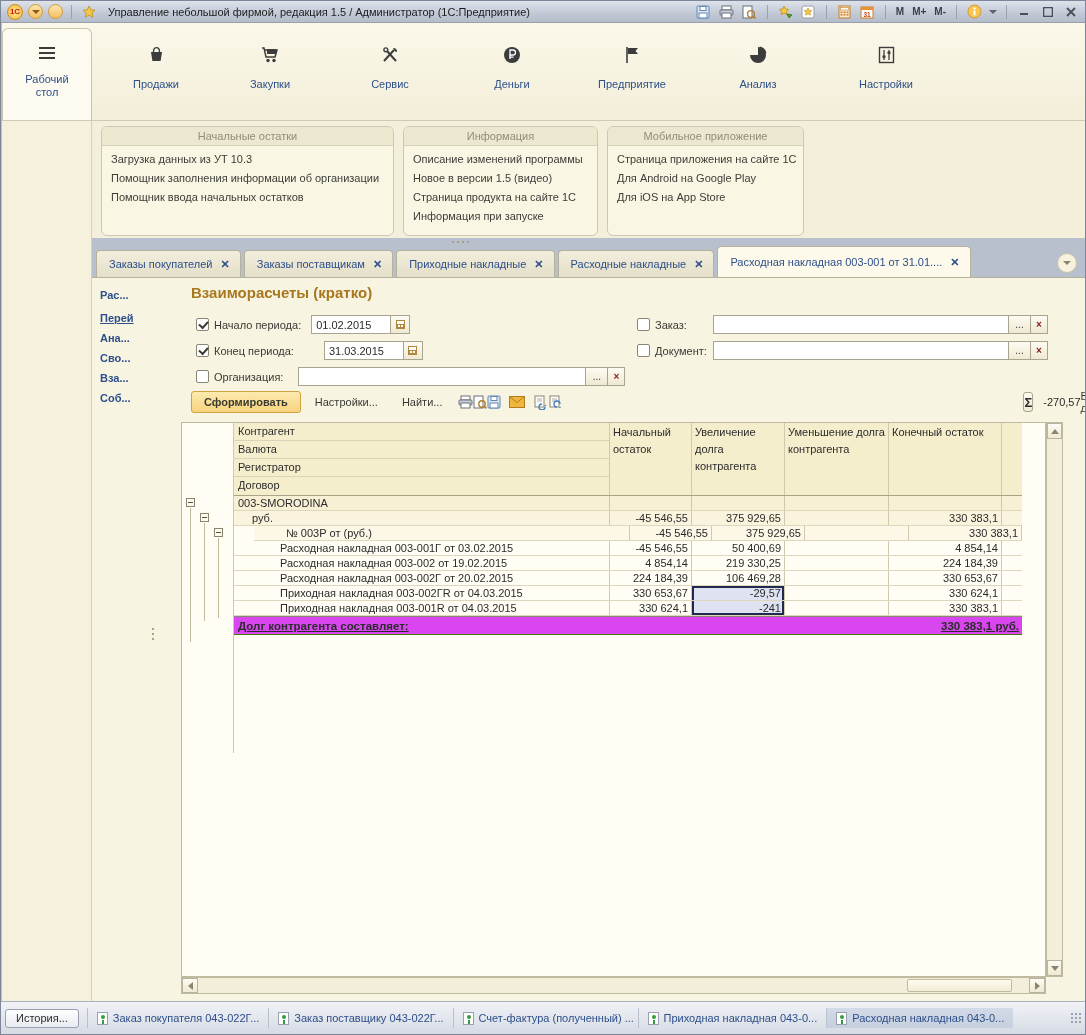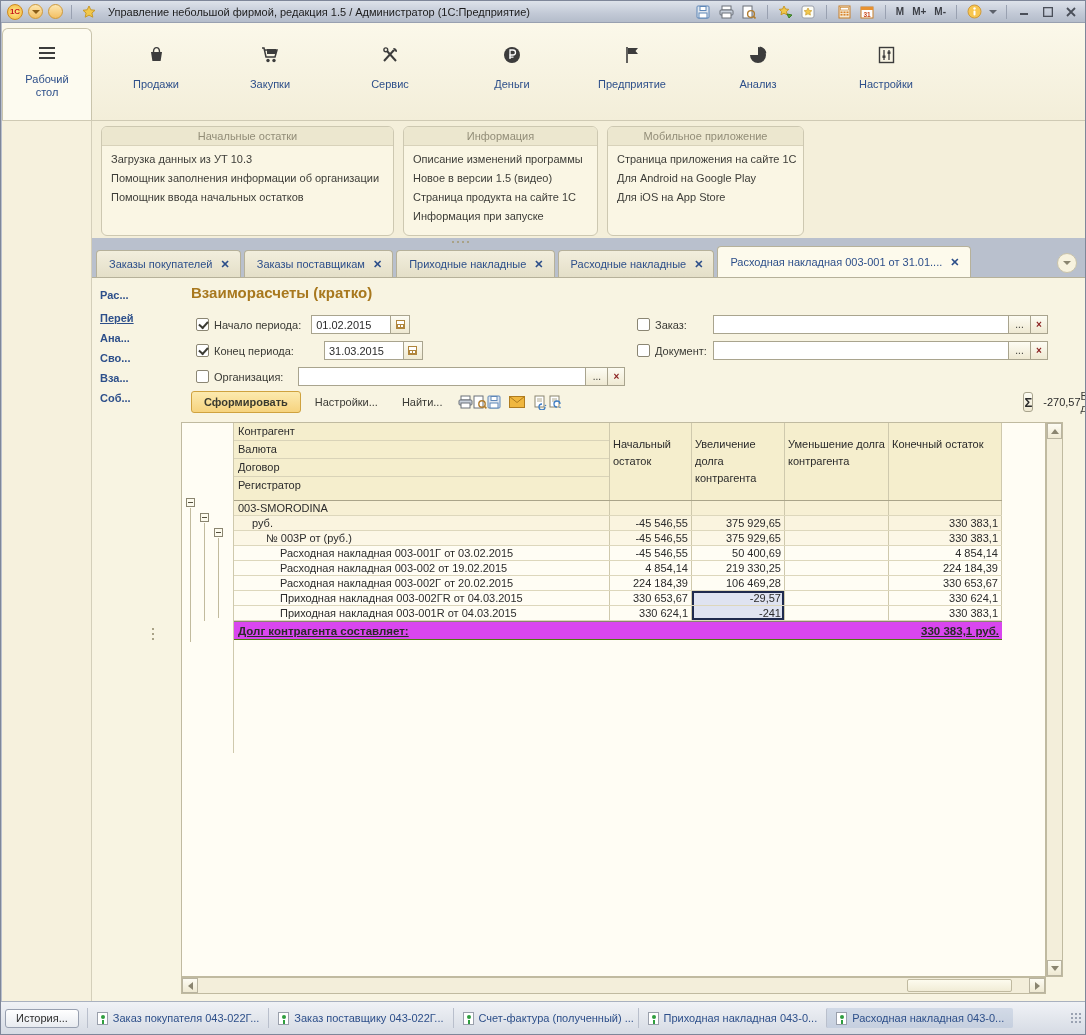--- a/index.html
+++ b/index.html
@@ -96,26 +96,26 @@
   .tbl { position:absolute; left:0; top:0; width:820px; }
   .trow { display:flex; }
   .tree { width:52px; flex:none; position:relative; border-right:1px solid #cfc9ad; }
   .tbox { position:absolute; width:9px; height:9px; border:1px solid #8a8570; background:#fdfbee; }
   .tbox::after { content:""; position:absolute; left:1px; right:1px; top:3px; height:1px; background:#55503e; }
   .tline { position:absolute; width:1px; background:#b9b29555; background:#c2bb9e; }
   .hdr { display:flex; background:#f5eecd; border-bottom:1px solid #aaa489; }
   .hdr .hc1 { width:376px; flex:none; border-right:1px solid #cfc9ad; }
   .hc1 div { height:18px; line-height:17px; padding-left:4px; border-bottom:1px solid #d9d3b8; }
   .hc1 div:last-child { border-bottom:none; }
-  .hcn { flex:none; border-right:1px solid #cfc9ad; padding:13px 3px; line-height:17px; }
+  .hcn { flex:none; border-right:1px solid #cfc9ad; padding:1px 3px; line-height:17px; }
   .w1{width:82px;} .w2{width:93px;} .w3{width:104px;} .w4{width:113px;}
   .drow { display:flex; height:15px; line-height:14px; border-bottom:1px solid #ddd7bc; }
   .dlab { width:376px; flex:none; border-right:1px solid #cfc9ad; padding-left:4px; white-space:nowrap; overflow:hidden; }
   .dnum { flex:none; border-right:1px solid #cfc9ad; text-align:right; padding-right:3px; white-space:nowrap; }
-  .bg-g0 { background:#f7f0d4; } .bg-g1 { background:#faf4df; } .bg-g2 { background:#fcf7e6; }
+  .bg-g0 { background:#f7f0d4; } .bg-g1 { background:#faf4df; } .bg-g2 { background:#fcf7e6;margin-left:20px; }
   .ind1 { padding-left:18px; } .ind2 { padding-left:32px; } .ind3 { padding-left:46px; }
   .sel0 { background:#dfe3f1; box-shadow:inset 2px 2px 0 #1f2a4e, inset -2px 0 0 #1f2a4e; }
   .sel1 { background:#dfe3f1; box-shadow:inset 2px -2px 0 #1f2a4e, inset -2px 0 0 #1f2a4e; }
   .tfoot { display:flex; height:19px; line-height:18px; font-weight:bold; font-size:11.5px;
       border-top:1px solid #8a8570; border-bottom:1px solid #4d7c0f; background:#d946ef;text-decoration:underline; }
   .tfoot .fl { flex:1; padding-left:4px; }
   .tfoot .fv { padding-right:3px; }
   
   .vsb { position:absolute; left:954px; top:144px; width:17px; height:555px; background:#f3eeda; border:1px solid #c0baa0; }
   .hsb { position:absolute; left:89px; top:699px; width:865px; height:17px; background:#f3eeda; border:1px solid #c0baa0; }
@@ -506,22 +506,22 @@
             <div class="tline" style="left:22px; top:100px; height:98px;"></div>
             <div class="tbox" style="left:32px; top:105px;"></div>
             <div class="tline" style="left:36px; top:115px; height:80px;"></div>
           </div>
 
           <div style="flex:1;">
             <div class="hdr">
               <div class="hc1">
                 <div>Контрагент</div>
                 <div>Валюта</div>
+                <div>Регистратор</div>
                 <div>Договор</div>
-                <div>Регистратор</div>
               </div>
               <div class="hcn w1">Начальный остаток</div>
               <div class="hcn w2">Увеличение долга контрагента</div>
               <div class="hcn w3">Уменьшение долга контрагента</div>
               <div class="hcn w4">Конечный остаток</div>
             </div>
 
             <div class="drow bg-g0">
               <div class="dlab">003-SMORODINA</div>
               <div class="dnum w1"></div>

